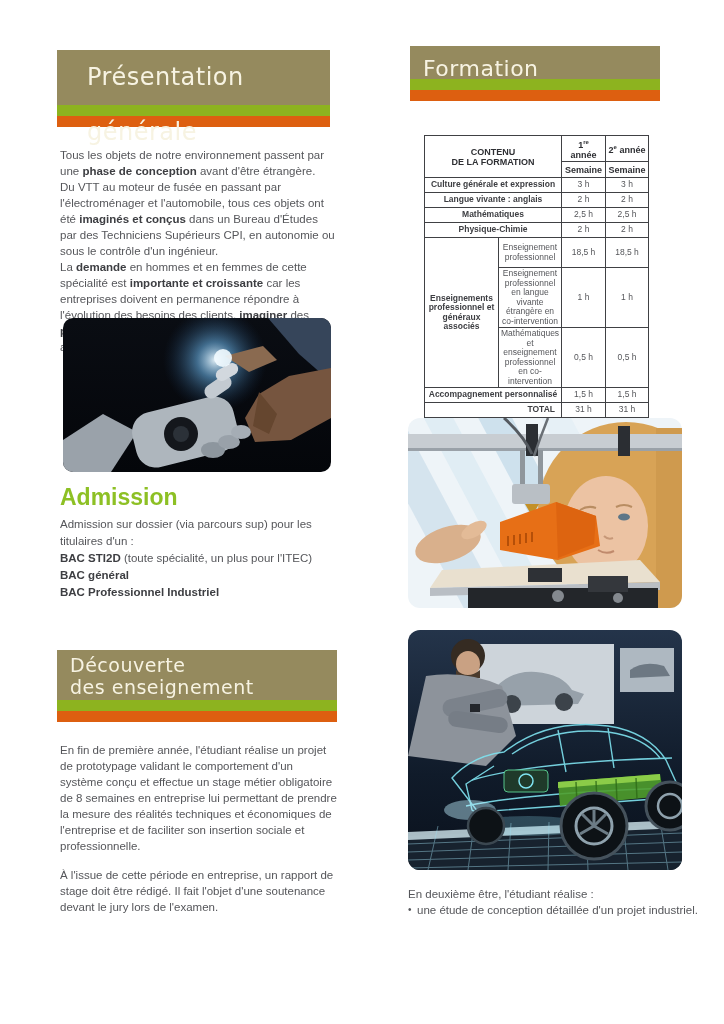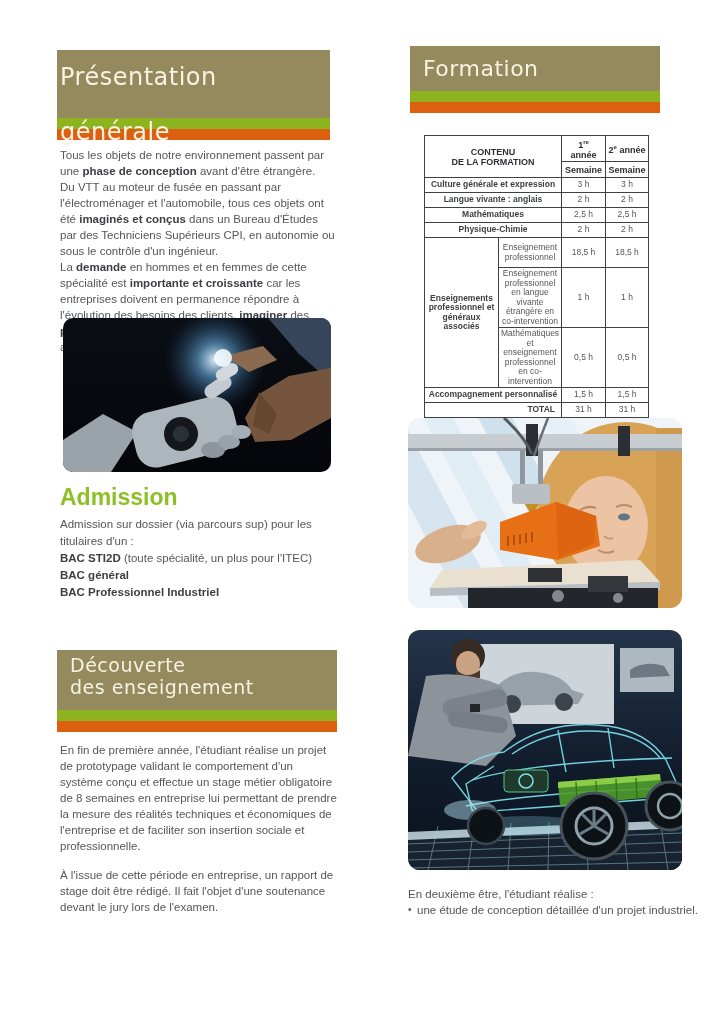--- a/index.html
+++ b/index.html
@@ -7,27 +7,27 @@
         font-family:"Liberation Sans",sans-serif;color:#55565a;}
   .abs{position:absolute;}
 
   
   .banner .olive{background:#958a5e;color:#f7f3e2;
       font-family:"DejaVu Sans",sans-serif;letter-spacing:.5px;}
   .banner .stripe-green{background:#8db31f;height:11px;}
   .banner .stripe-orange{background:#dd5f10;height:11px;}
 
   #presentation-banner{left:57px;top:50px;width:273px;}
-  #presentation-banner .olive{height:68px;line-height:55px;font-size:24px;padding-left:3px;}
+  #presentation-banner .olive{height:55px;line-height:55px;font-size:24px;padding-left:30px;}
 
   #decouverte-banner{left:57px;top:650px;width:280px;}
-  #decouverte-banner .olive{height:60px;font-size:19px;line-height:22px;padding:4px 0 0 13px;box-sizing:border-box;}
+  #decouverte-banner .olive{height:50px;font-size:19px;line-height:22px;padding:4px 0 0 13px;box-sizing:border-box;}
 
   #formation-banner{left:410px;top:46px;width:250px;}
-  #formation-banner .olive{height:45px;line-height:45px;font-size:22px;padding-left:13px;}
+  #formation-banner .olive{height:33px;line-height:45px;font-size:22px;padding-left:13px;}
 
   
   .bodytext{font-size:11.5px;line-height:16px;color:#55565a;}
   .bodytext p{margin:0;}
   .bodytext strong{color:#3d3e42;font-weight:bold;}
 
   #intro-text{left:60px;top:147px;width:276px;}
   #discovery-text{left:60px;top:742px;width:278px;}
   #discovery-text p + p{margin-top:13px;}
 

